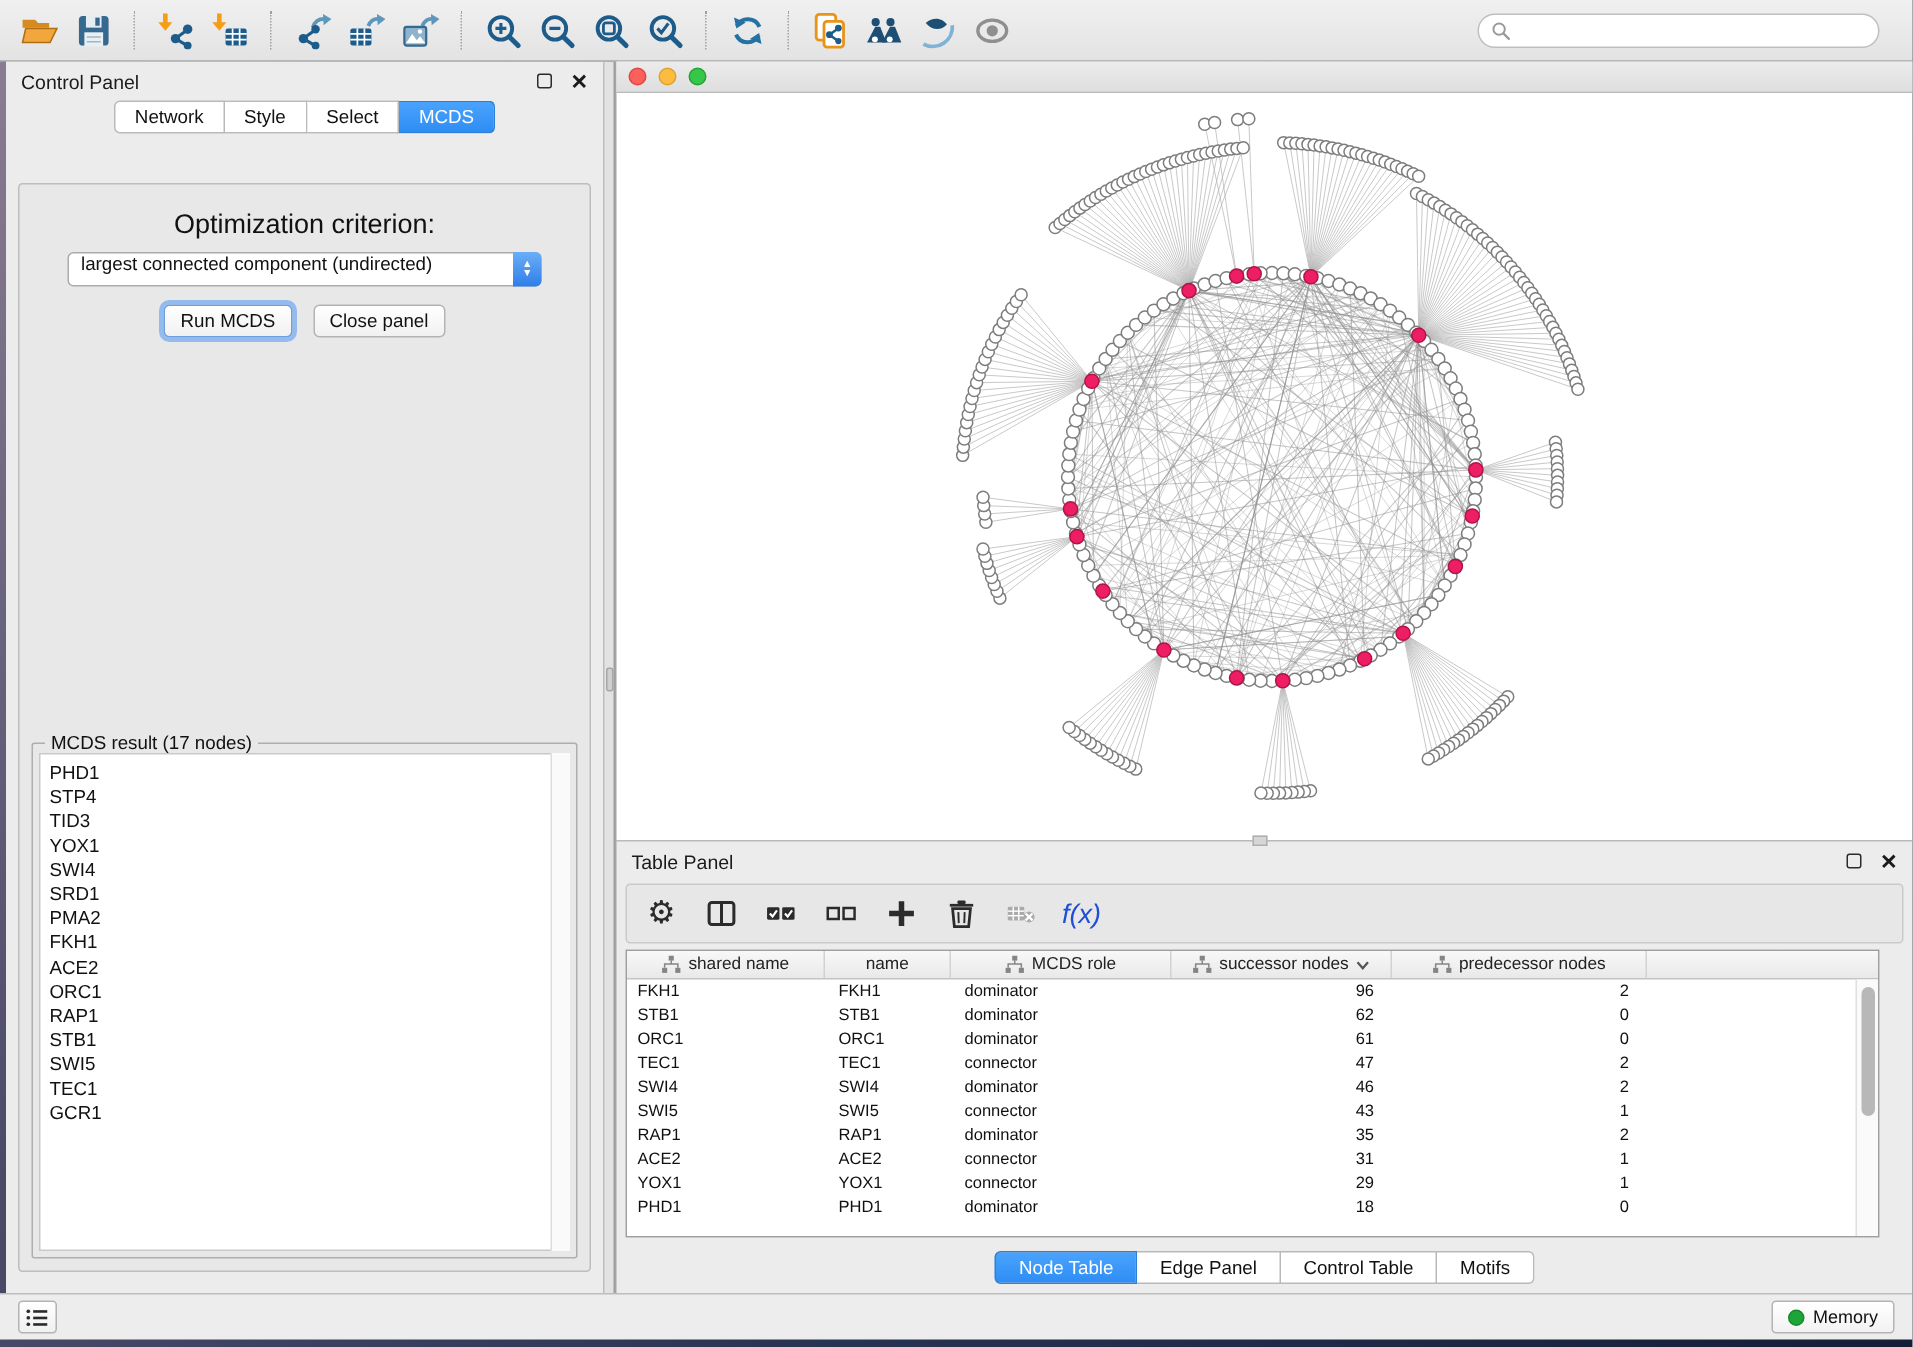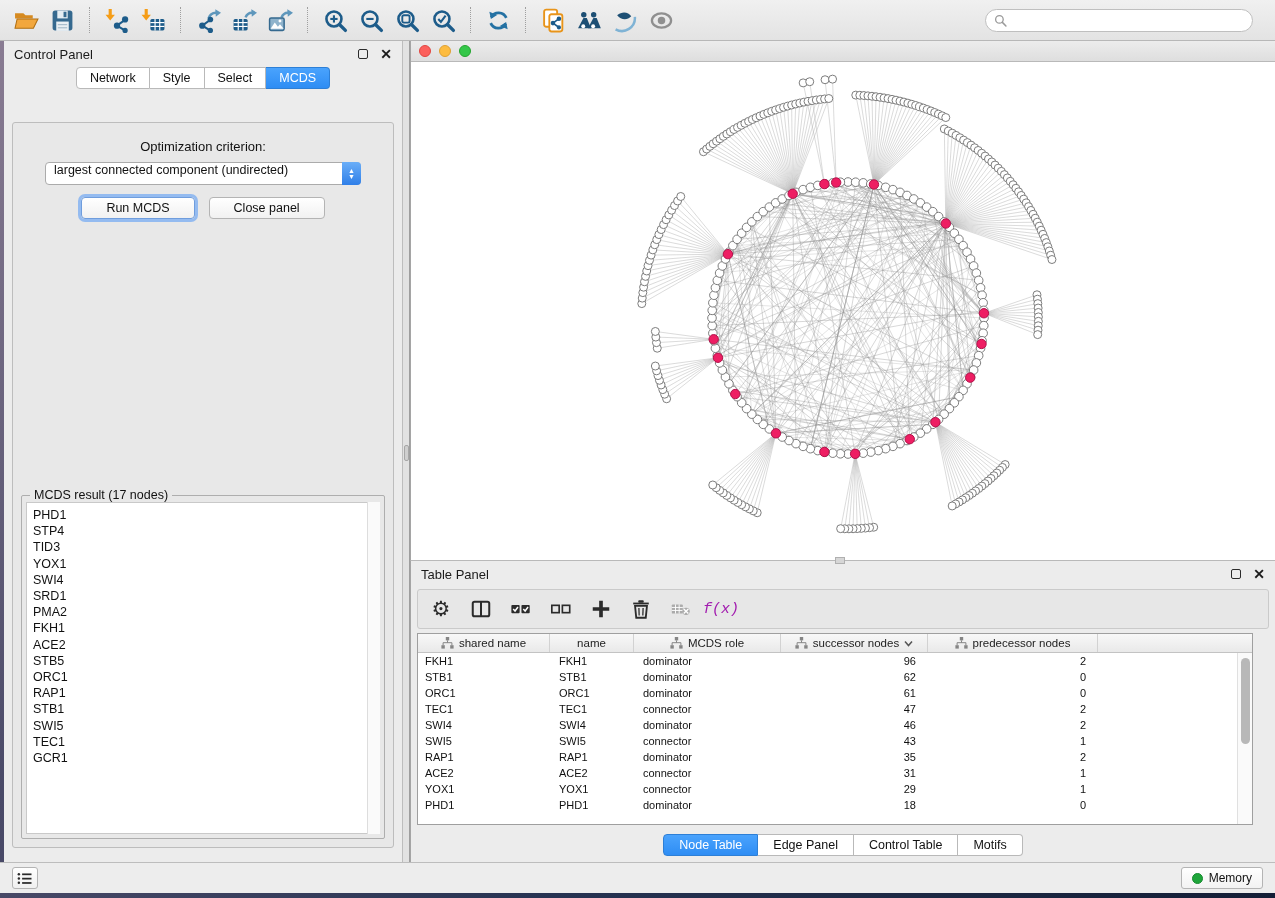--- a/index.html
+++ b/index.html
@@ -21,27 +21,27 @@
   .panel-titlebar { height:26px; display:flex; align-items:center; padding:0 10px; font-size:13px; color:#1b1b1b; }
   .panel-titlebar .spacer { flex:1; }
   .win-float { width:10px; height:10px; border:1.6px solid #2b2b2b; border-radius:2px; margin-right:12px; }
   .win-close { font-size:14px; font-weight:bold; color:#1b1b1b; line-height:10px; }
   .seg-tabs { display:flex; justify-content:center; position:relative; z-index:2; }
   .seg-tab { background:#fff; border:1px solid #b9b9b9; border-left:none; padding:3px 13px; font-size:12.5px; color:#111; }
   .seg-tab:first-child { border-left:1px solid #b9b9b9; border-radius:4px 0 0 4px;text-align:center; }
   .seg-tab:last-child { border-radius:0 4px 4px 0; }
   .seg-tab.active { background:linear-gradient(#4aa3fd,#2e8df4); border-color:#2d7fd6; color:#fff; }
   .cp-content { position:absolute; left:8px; right:8px; top:81px; bottom:14px; background:#e8e8e8; border:1px solid #bdbdbd; border-radius:3px; }
-  .opt-label { text-align:center; font-size:13px; color:#111; margin-top:16px; }
+  .opt-label { text-align:center; font-size:18px; color:#111; margin-top:16px; }
   .select-box { margin:8px auto 0; width:316px; height:23px; background:#fff; border:1px solid #ababab; border-radius:4px; display:flex; align-items:flex-start; position:relative; }
   .select-box .sel-text { flex:1; font-size:12.5px; padding:0 8px; color:#111; white-space:nowrap; }
   .stepper { width:19px; height:23px; margin:-1px; border-radius:0 4px 4px 0; background:linear-gradient(#6aaef8,#2f7fe8); display:flex; flex-direction:column; align-items:center; justify-content:center; color:#fff; }
   .stepper span { font-size:7px; line-height:6px; }
   .btn-row { display:flex; justify-content:center; gap:14px; margin-top:12px; }
-  .push-btn { background:linear-gradient(#ffffff,#f1f1f1); border:1px solid #b4b4b4; border-radius:4px; font-size:12.5px; padding:3px 24px; color:#111; }
+  .push-btn { background:linear-gradient(#ffffff,#f1f1f1); border:1px solid #b4b4b4; border-radius:4px; font-size:12.5px; padding:3px 10px; color:#111; }
   .push-btn.focused { box-shadow:0 0 0 3px rgba(92,156,245,.6); border-color:#6f9ddd; }
   .groupbox { position:absolute; left:8px; right:8px; top:372px; bottom:8px; border:1px solid #aeaeae; border-radius:2px; }
   .groupbox .legend { position:absolute; top:-8px; left:8px; background:#e8e8e8; padding:0 4px; font-size:12.5px; color:#111; }
   .mcds-list { position:absolute; inset:6px 4px 4px 4px; background:#fff; border:1px solid #c9c9c9; overflow:hidden; padding:4px 0 0 6px; }
   .mcds-list .item { font-size:12.5px; line-height:16.2px; color:#111; }
   .mcds-scroll { position:absolute; top:6px; bottom:4px; right:4px; width:13px; background:#fafafa; border-left:1px solid #ddd; }
 
   
   .v-splitter { left:402px; top:41px; width:8px; height:821px; background:#e2e2e2; border-left:1px solid #bdbdbd; border-right:1px solid #9e9e9e; }
   .v-grip { position:absolute; left:0.5px; top:404px; width:5px; height:16px; background:#cfcfcf; border:1px solid #a7a7a7; border-radius:2px; }
@@ -57,21 +57,21 @@
   .light.green { background:#34c749; border:1px solid #24a52f; }
   .net-title { position:absolute; left:0; right:0; text-align:center; font-size:13px; color:#222; }
   #net { display:block; }
 
   
   .table-panel { left:410px; top:560px; width:865px; height:302px; background:#ececec; border-left:1px solid #a5a5a5; border-top:1px solid #b9b9b9; position:absolute; }
   .tp-toolbar { margin:2px 6px 0 6px; height:40px; background:#e7e7e7; border:1px solid #cacaca; border-radius:3px; display:flex; align-items:center; padding:0 10px; gap:14px; }
   .tp-icon { width:26px; height:26px; display:flex; align-items:center; justify-content:center; }
   .tp-icon svg { width:22px; height:22px; }
   .gear-glyph { font-size:21px; color:#2b2b2b; line-height:22px; }
-  .fx { font-family:Liberation Mono, monospace; font-style:italic; font-size:15px; color:#a21caf; }
+  .fx { font-family:Liberation Sans, sans-serif; font-style:italic; font-size:18px; color:#1d4ed8; }
   .grid-wrap { margin:4px 22px 0 6px; background:#fff; border:1px solid #9f9f9f; height:192px; position:relative; overflow:hidden; }
   .thead { display:flex; height:19px; background:linear-gradient(#f8f8f8,#e9e9e9); border-bottom:1px solid #c3c3c3; }
   .th { display:flex; align-items:center; justify-content:center; gap:5px; font-size:11.5px; color:#222; border-right:1px solid #d2d2d2; height:100%; }
   .trow { display:flex; height:16px; }
   .td { font-size:11px; color:#111; line-height:16px; white-space:nowrap; overflow:hidden; }
   .td.num { text-align:right; padding-right:12px; }
   .td.txt { padding-left:7px; }
   .grid-scroll { position:absolute; top:19px; bottom:0; right:0; width:15px; background:#fafafa; border-left:1px solid #e0e0e0; }
   .grid-thumb { position:absolute; top:5px; right:2.5px; width:9px; height:86px; background:#b8b8b8; border-radius:5px; }
   .tp-tabs { display:flex; justify-content:center; margin-top:9px; }
@@ -271,21 +271,20 @@
       <div class="mcds-list">
           <div class="item">PHD1</div>
           <div class="item">STP4</div>
           <div class="item">TID3</div>
           <div class="item">YOX1</div>
           <div class="item">SWI4</div>
           <div class="item">SRD1</div>
           <div class="item">PMA2</div>
           <div class="item">FKH1</div>
           <div class="item">ACE2</div>
-          <div class="item">STB5</div>
           <div class="item">ORC1</div>
           <div class="item">RAP1</div>
           <div class="item">STB1</div>
           <div class="item">SWI5</div>
           <div class="item">TEC1</div>
           <div class="item">GCR1</div>
         </div>
       <div class="mcds-scroll"></div>
     </div>
   </div>

